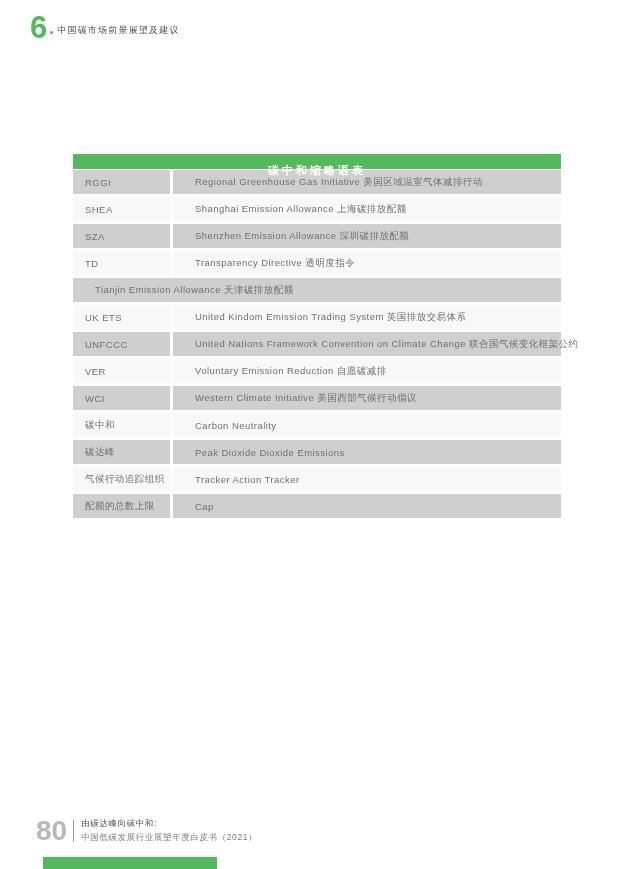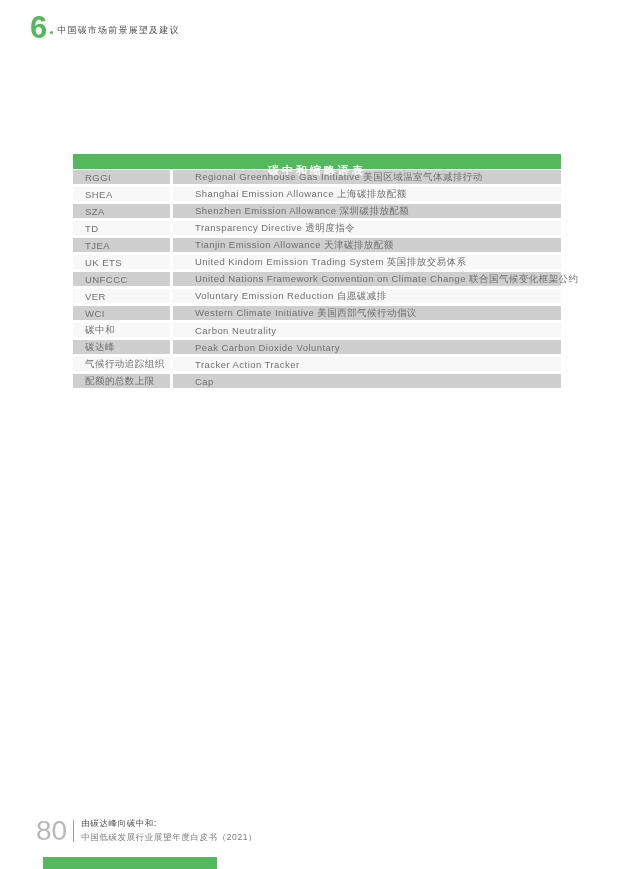--- a/index.html
+++ b/index.html
@@ -21,29 +21,29 @@
   .chapter-title{
     font-size:9px;color:#4a4a4a;letter-spacing:1.2px;margin-top:5px;text-align:center;
   }
   
   .abbr-table{position:absolute;left:73px;top:154px;width:488px;}
   .table-title{
     height:15px;line-height:33px;background:var(--green);color:#ffffff;
     font-weight:bold;font-size:11px;letter-spacing:3px;text-align:center;
     margin-bottom:1px;
   }
-  .t-row{display:flex;height:14px;margin-bottom:3px;}
+  .t-row{display:flex;height:24px;margin-bottom:3px;}
   .t-row:nth-child(odd){background:var(--gray);}
   .t-row:nth-child(even){background:var(--light);}
   .cell{display:flex;align-items:center;font-size:9.5px;color:#6f6f6f;letter-spacing:0.45px;}
   .cell-abbr{width:85px;padding-left:12px;border-right:3px solid #ffffff;flex:none;}
   .cell-def{flex:1;padding-left:22px;padding-right:6px;white-space:nowrap;}
   
   .page-footer{position:absolute;left:36px;top:817px;display:flex;align-items:center;}
-  .page-num{font-size:28px;color:#b8b8b8;font-weight:400;line-height:1;letter-spacing:0px;}
+  .page-num{font-size:28px;color:#b8b8b8;font-weight:700;line-height:1;letter-spacing:0px;}
   .footer-divider{width:1px;height:22px;background:#9d9d9d;margin:0 7px 0 6px;}
   .footer-text .l1{font-size:8.5px;font-weight:normal;color:#4f4f4f;letter-spacing:0.6px;margin-bottom:2px;}
   .footer-text .l2{font-size:8.5px;color:#7c7c7c;letter-spacing:0.6px;}
   .bottom-bar{position:absolute;left:43px;top:857px;width:174px;height:12px;background:var(--green);}
 </style>
 </head>
 <body>
 
 <div class="chapter-header">
   <span class="chapter-num">6</span>
@@ -64,21 +64,20 @@
     </div>
     <div class="t-row">
       <div class="cell cell-abbr">SZA</div>
       <div class="cell cell-def">Shenzhen Emission Allowance 深圳碳排放配额</div>
     </div>
     <div class="t-row">
       <div class="cell cell-abbr">TD</div>
       <div class="cell cell-def">Transparency Directive 透明度指令</div>
     </div>
     <div class="t-row">
-      <div class="cell cell-abbr">TJEA</div>
       <div class="cell cell-def">Tianjin Emission Allowance 天津碳排放配额</div>
     </div>
     <div class="t-row">
       <div class="cell cell-abbr">UK ETS</div>
       <div class="cell cell-def">United Kindom Emission Trading System 英国排放交易体系</div>
     </div>
     <div class="t-row">
       <div class="cell cell-abbr">UNFCCC</div>
       <div class="cell cell-def">United Nations Framework Convention on Climate Change 联合国气候变化框架公约</div>
     </div>
@@ -89,21 +88,21 @@
     <div class="t-row">
       <div class="cell cell-abbr">WCI</div>
       <div class="cell cell-def">Western Climate Initiative 美国西部气候行动倡议</div>
     </div>
     <div class="t-row">
       <div class="cell cell-abbr">碳中和</div>
       <div class="cell cell-def">Carbon Neutrality</div>
     </div>
     <div class="t-row">
       <div class="cell cell-abbr">碳达峰</div>
-      <div class="cell cell-def">Peak Carbon Dioxide Voluntary</div>
+      <div class="cell cell-def">Peak Dioxide Dioxide Emissions</div>
     </div>
     <div class="t-row">
       <div class="cell cell-abbr">气候行动追踪组织</div>
       <div class="cell cell-def">Tracker Action Tracker</div>
     </div>
     <div class="t-row">
       <div class="cell cell-abbr">配额的总数上限</div>
       <div class="cell cell-def">Cap</div>
     </div>
   </div>

